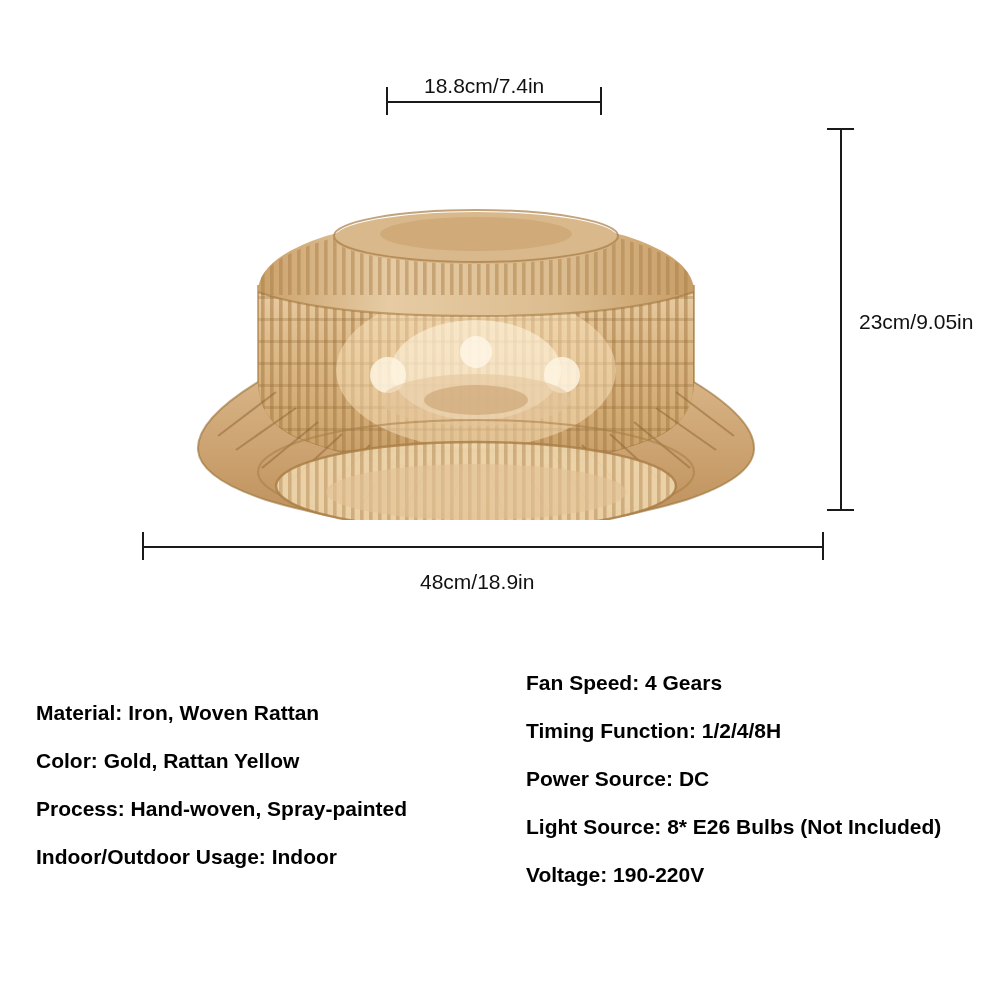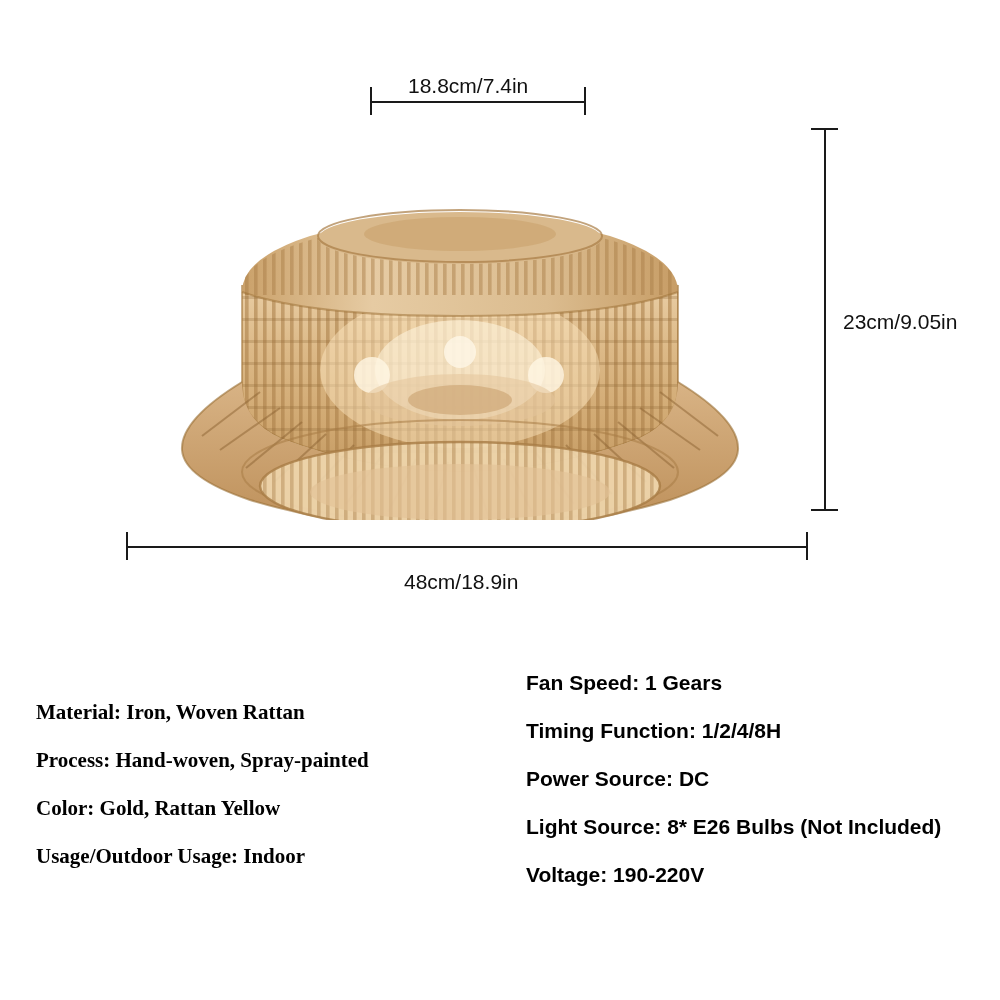--- a/index.html
+++ b/index.html
@@ -12,21 +12,21 @@
     height: 1000px;
     position: relative;
     font-family: "Liberation Sans", sans-serif;
     color: #000000;
     overflow: hidden;
   }
 
   
   #product-figure {
     position: absolute;
-    left: 0;
+    left: 16px;
     top: 0;
     width: 804px;
     height: 640px;
   }
 
   .dim-label {
     position: absolute;
     font-size: 21px;
     color: #111111;
     white-space: nowrap;
@@ -64,21 +64,21 @@
     width: 1000px;
     height: 350px;
   }
   .spec-col {
     position: absolute;
     font-size: 21px;
     font-weight: bold;
     line-height: 1;
     color: #000000;
   }
-  #spec-col-left  { left: 36px; top: 52px; font-family: Liberation Serif, serif; }
+  #spec-col-left  { left: 36px; top: 52px; }
   #spec-col-right { left: 526px; top: 22px; }
   .spec-item {
     margin-bottom: 27px;
     white-space: nowrap;
   }
 </style>
 </head>
 <body>
 
 <div id="product-figure">
@@ -207,25 +207,25 @@
   <div class="dim-line h" style="left:126px; top:546px; width:682px;"></div>
   <div class="tick-v" style="left:126px; top:532px; height:28px;"></div>
   <div class="tick-v" style="left:806px; top:532px; height:28px;"></div>
   <div class="dim-label" id="dim-bottom-label">48cm/18.9in</div>
 </div>
 
 <div id="specs">
 
   <div class="spec-col" id="spec-col-left">
     <div class="spec-item">Material: Iron, Woven Rattan</div>
+    <div class="spec-item">Color: Gold, Rattan Yellow</div>
     <div class="spec-item">Process: Hand-woven, Spray-painted</div>
-    <div class="spec-item">Color: Gold, Rattan Yellow</div>
-    <div class="spec-item">Usage/Outdoor Usage: Indoor</div>
+    <div class="spec-item">Indoor/Outdoor Usage: Indoor</div>
   </div>
 
   <div class="spec-col" id="spec-col-right">
-    <div class="spec-item">Fan Speed: 1 Gears</div>
+    <div class="spec-item">Fan Speed: 4 Gears</div>
     <div class="spec-item">Timing Function: 1/2/4/8H</div>
     <div class="spec-item">Power Source: DC</div>
     <div class="spec-item">Light Source: 8* E26 Bulbs (Not Included)</div>
     <div class="spec-item">Voltage: 190-220V</div>
   </div>
 </div>
 
 </body></html>

